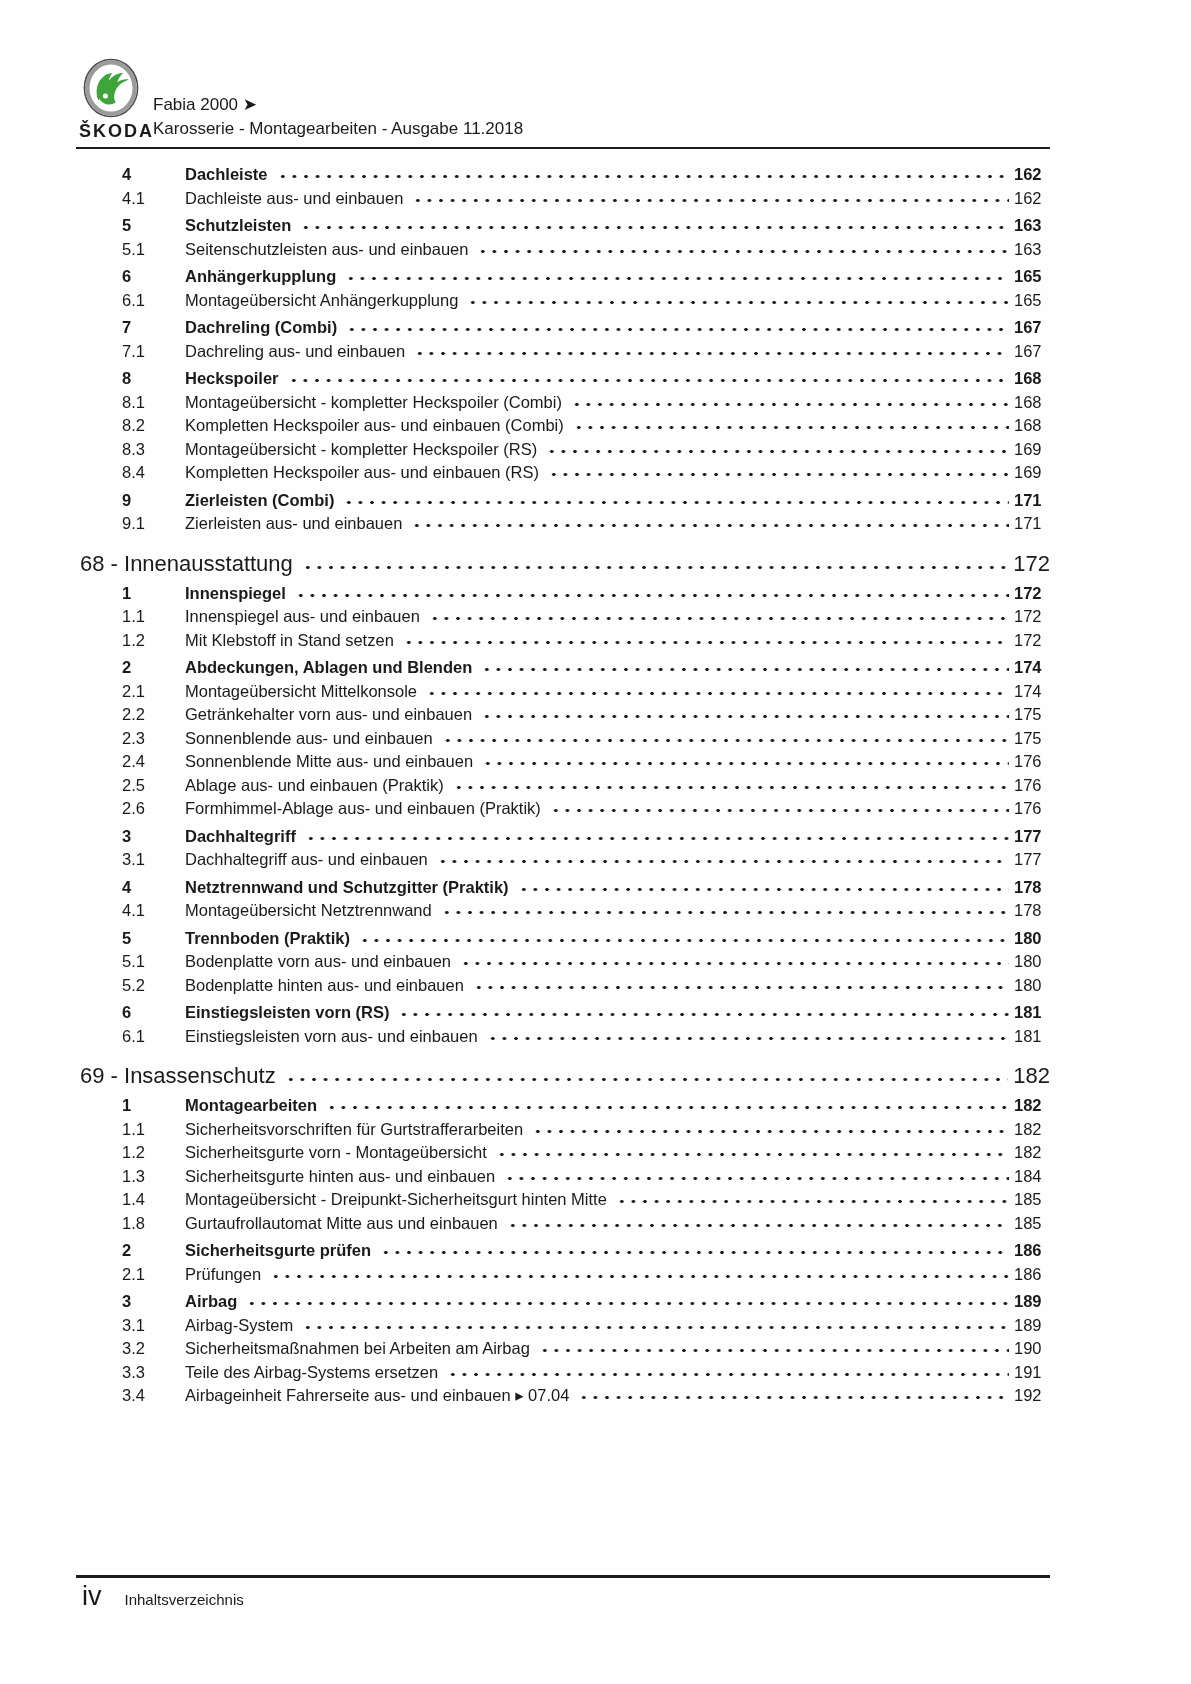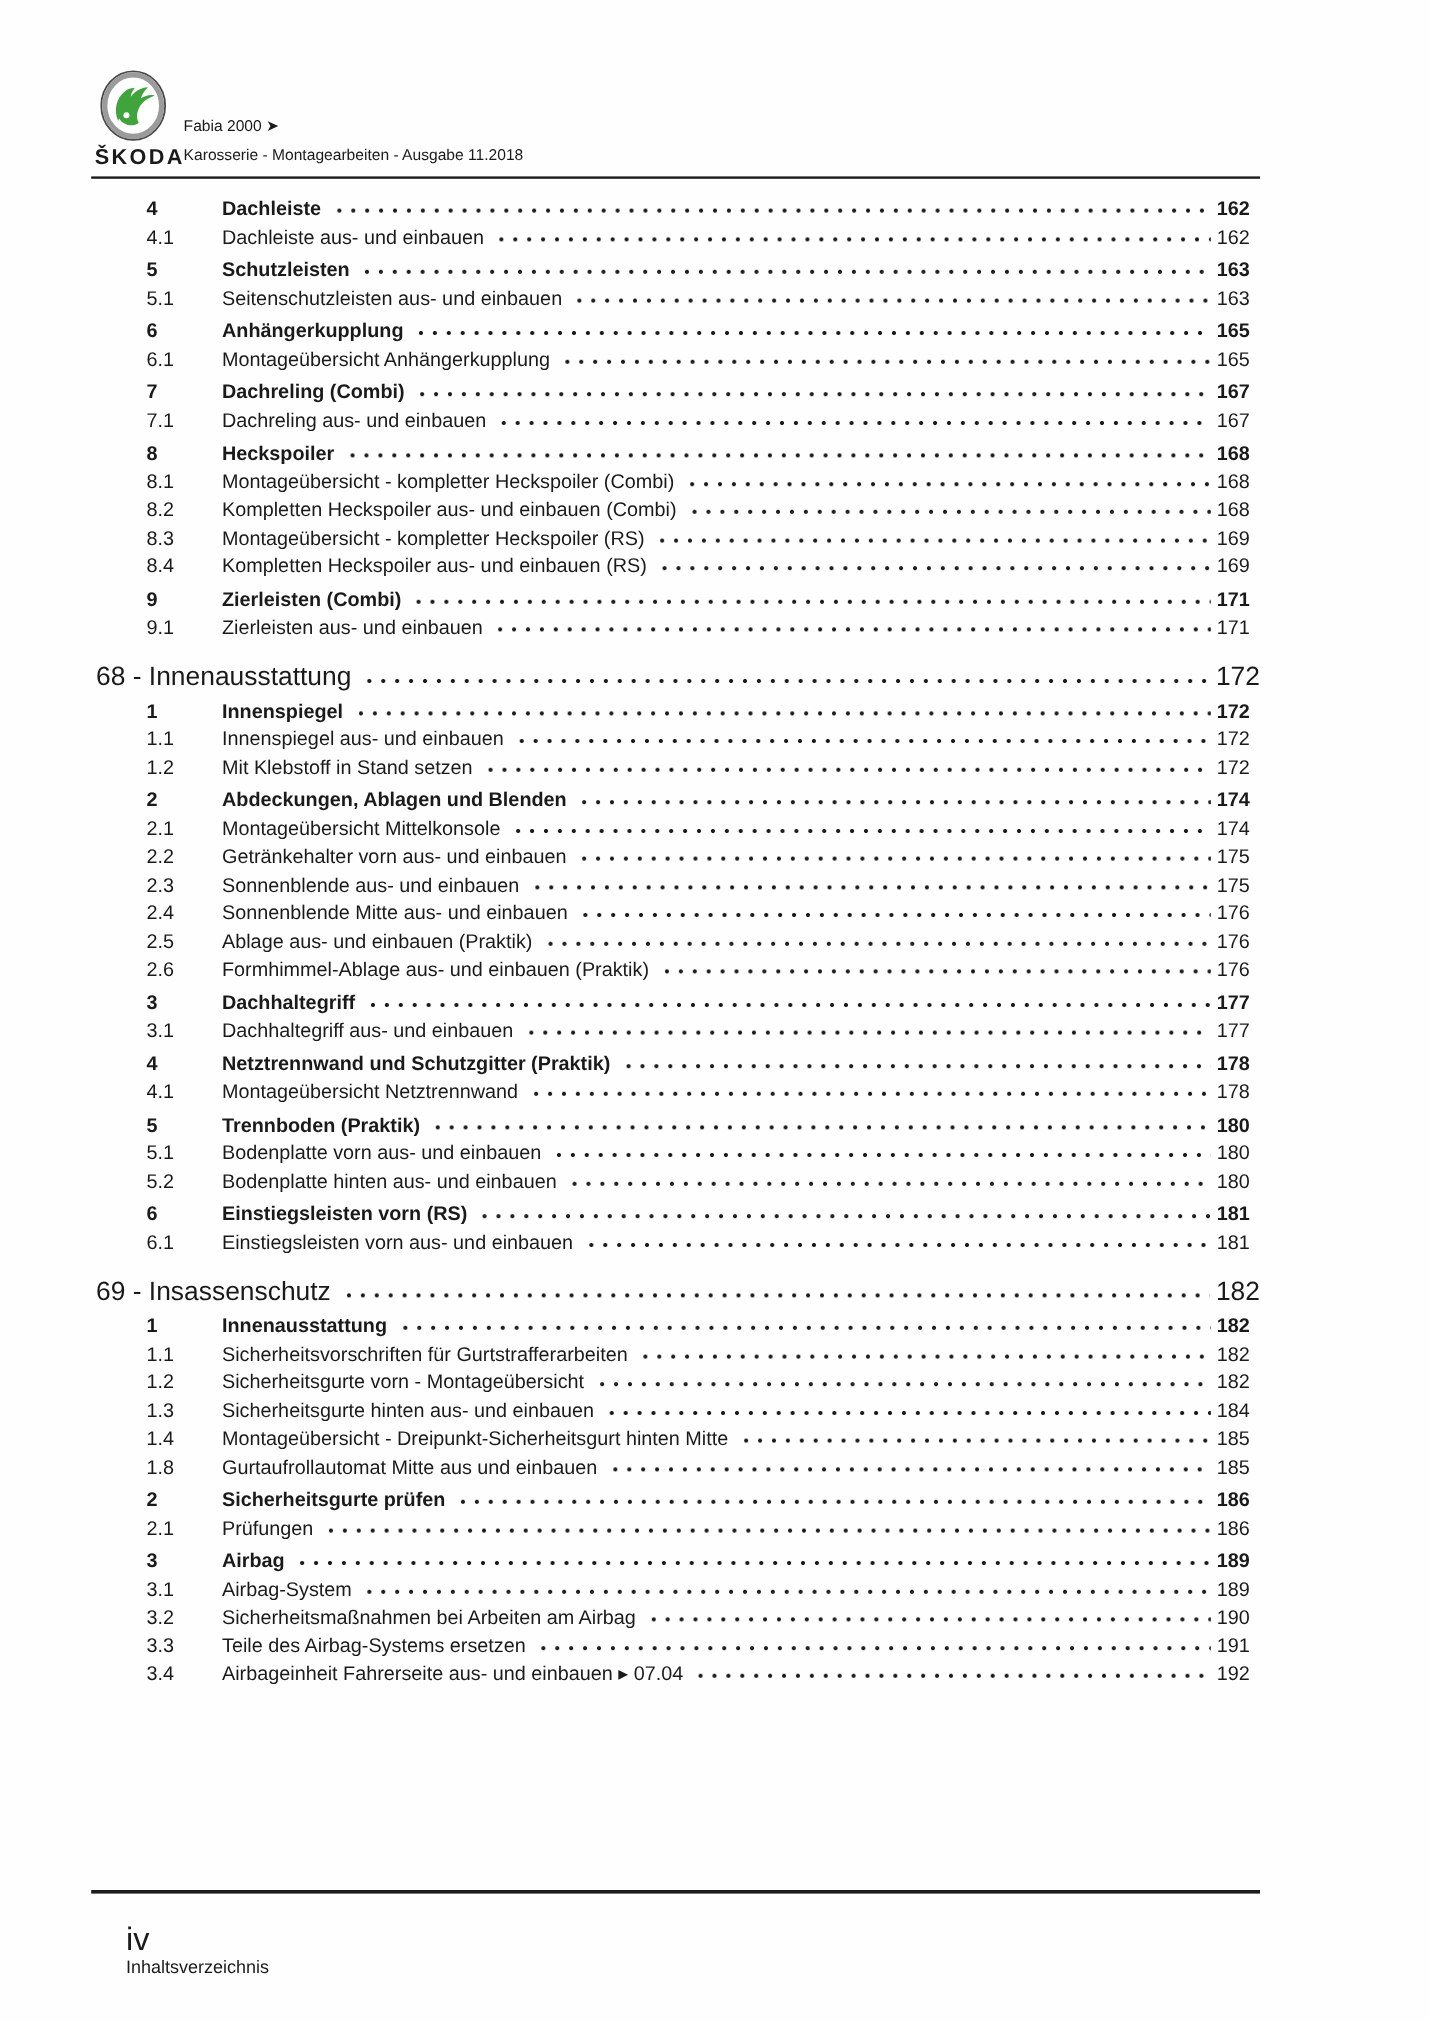--- a/index.html
+++ b/index.html
@@ -8,21 +8,21 @@
     font-family:"Liberation Sans", sans-serif; color:#1a1a1a; overflow:hidden;
   }
   .content { position:absolute; left:76px; top:0; width:974px; }
 
   
   .hdr { display:flex; align-items:flex-end; margin-top:58px; }
   .logo-block { width:64px; flex:none; text-align:center; margin-left:3px; }
   .logo-block svg { display:block; margin:0 auto; }
   .brand-word { font-size:18px; font-weight:bold; letter-spacing:2px; margin-top:1px; }
   .hdr-titles { margin-left:10px; padding-bottom:1px; }
-  .hdr-line { font-size:13px; line-height:24px; white-space:nowrap; }
+  .hdr-line { font-size:17px; line-height:24px; white-space:nowrap; }
 
   .rule  { border:0; border-top:2.5px solid #1c1c1c; margin:5px 0 0 0; }
   .rule.footer-rule { border-top-width:3px; }
 
   
   .toc { margin-top:14px; }
   .row { display:flex; align-items:baseline; font-size:16.5px; line-height:23.5px; }
   .row .num   { flex:none; width:63px; }
   .row.item, .row.group { padding-left:46px; }
   .row .title { flex:none; white-space:nowrap; }
@@ -37,21 +37,21 @@
   .row .page  { flex:none; min-width:36px; text-align:left; white-space:nowrap; }
   .row.group  { font-weight:bold; margin-top:4px; }
   .row.chapter {
     font-size:22px; line-height:28px; margin-top:14px; margin-bottom:3px;
     padding-left:4px; font-weight:normal;
   }
   .row.chapter .dots { height:10px; }
 
   
   .footer { position:absolute; left:76px; top:1570px; width:974px; }
-  .footer-line { display:flex; align-items:baseline; margin-top:23px; padding-left:6px;flex-direction:column; }
+  .footer-line { display:flex; align-items:baseline; margin-top:3px; padding-left:6px; }
   .page-roman { font-size:27px; line-height:30px; }
   .footer-label { font-size:15px; margin-left:23px; }
 </style>
 </head>
 <body>
 
 <div class="sheet">
   <div class="content">
 
     <div class="hdr">
@@ -284,21 +284,21 @@
         <span class="page">181</span>
       </div>
         <div class="row chapter">
 
         <span class="title">69 - Insassenschutz</span>
         <span class="dots"></span>
         <span class="page">182</span>
       </div>
         <div class="row group">
         <span class="num">1</span>
-        <span class="title">Innenausstattung</span>
+        <span class="title">Montagearbeiten</span>
         <span class="dots"></span>
         <span class="page">182</span>
       </div>
         <div class="row item">
         <span class="num">1.1</span>
         <span class="title">Sicherheitsvorschriften für Gurtstrafferarbeiten</span>
         <span class="dots"></span>
         <span class="page">182</span>
       </div>
         <div class="row item">

